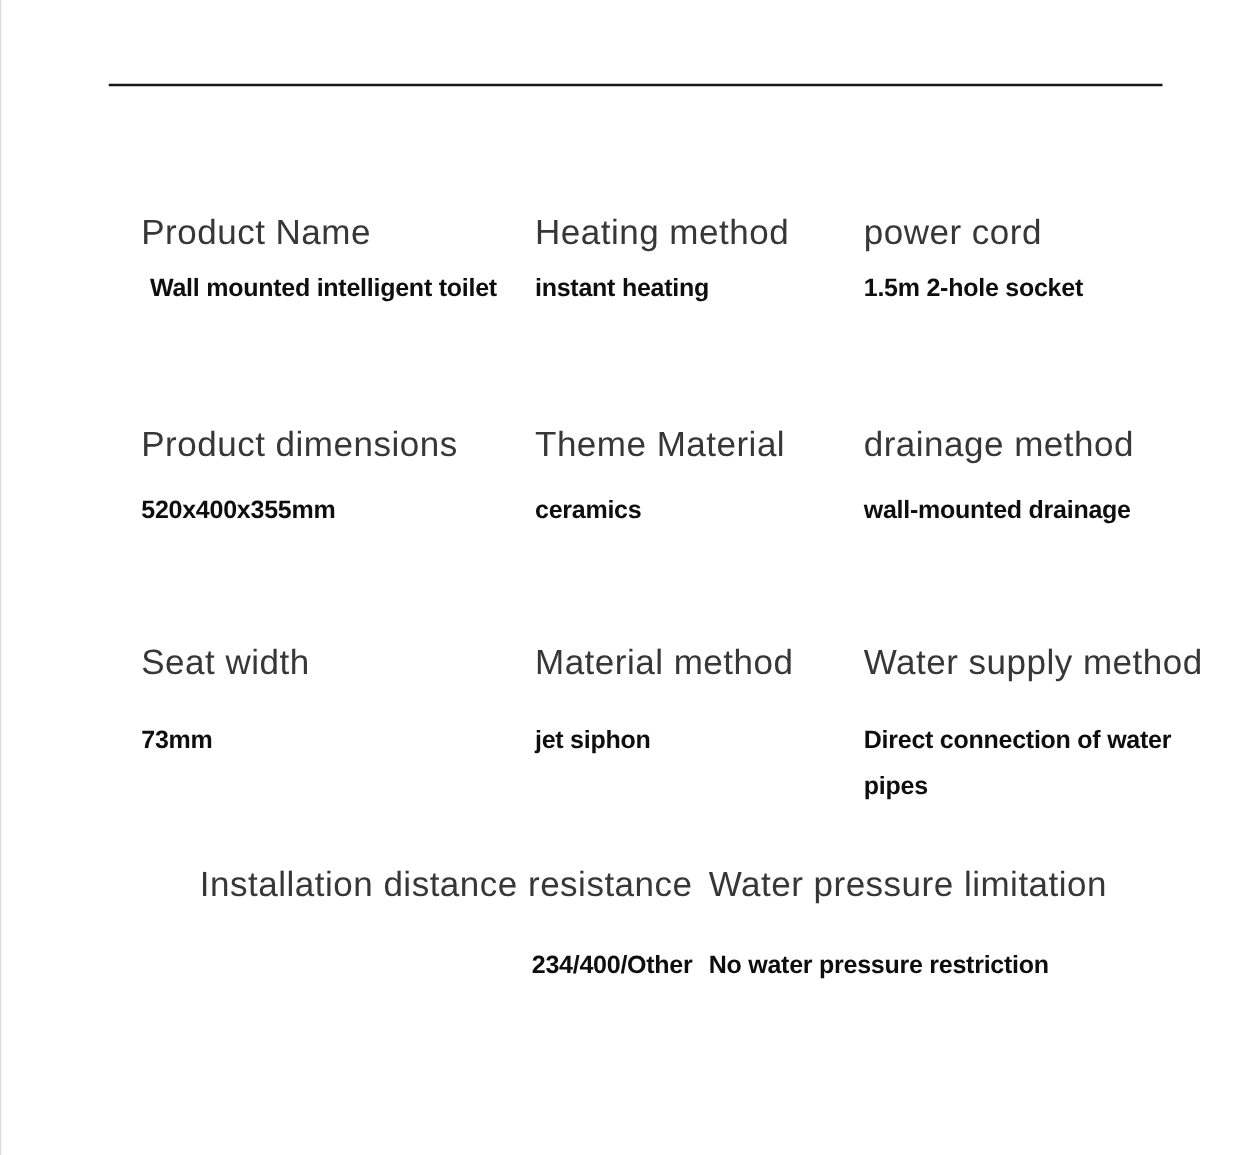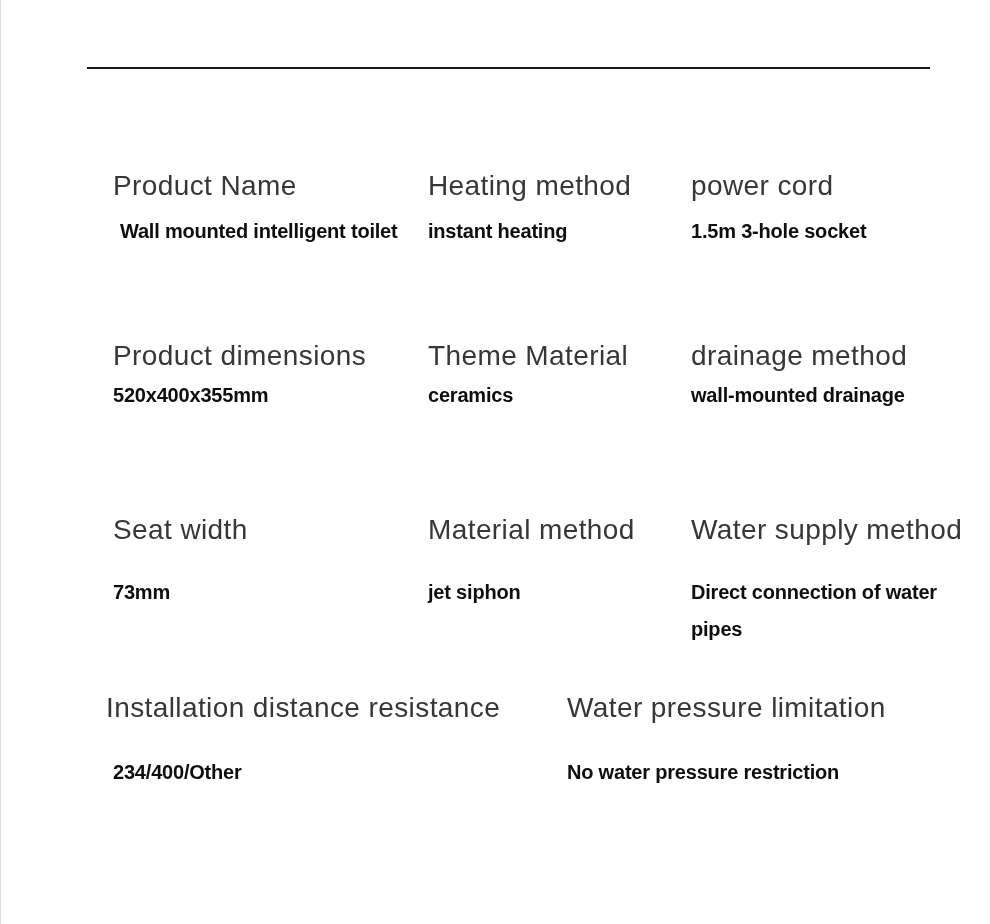--- a/index.html
+++ b/index.html
@@ -60,25 +60,25 @@
   
   .r1 { top: 168px; }
   .r2 { top: 338px; }
   .r3 { top: 512px; }
   .r4 { top: 690px; }
   
   .c1 { left: 113px; width: 300px; }
   .c2 { left: 428px; width: 250px; }
   .c3 { left: 691px; width: 295px; }
   
-  .r4.c1 { left: 106px; width: 440px; }
+  .r4.c1 { left: 114px; width: 440px; text-align: right; }
   .r4.c2 { left: 567px; width: 423px; }
 
   .r1 .value { margin-top: 9px; }
-  .r2 .value { margin-top: 3px; }
+  .r2 .value { margin-top: 16px; }
   .r3 .value { margin-top: 26px; }
   .r4 .value { margin-top: 28px; }
 </style>
 </head>
 <body style="background: rgb(255, 255, 255); --divider-color: #161616; --label-color: #373737; --value-color: #0e0e0e;">
 
 <div class="left-edge"></div>
 <div class="divider"></div>
 
 <div class="cell r1 c1">
@@ -86,21 +86,21 @@
   <div class="value wrap indent">Wall mounted intelligent toilet</div>
 </div>
 
 <div class="cell r1 c2">
   <div class="label">Heating method</div>
   <div class="value">instant heating</div>
 </div>
 
 <div class="cell r1 c3">
   <div class="label">power cord</div>
-  <div class="value">1.5m 3-hole socket</div>
+  <div class="value">1.5m 2-hole socket</div>
 </div>
 
 <div class="cell r2 c1">
   <div class="label">Product dimensions</div>
   <div class="value">520x400x355mm</div>
 </div>
 
 <div class="cell r2 c2">
   <div class="label">Theme Material</div>
   <div class="value">ceramics</div>

